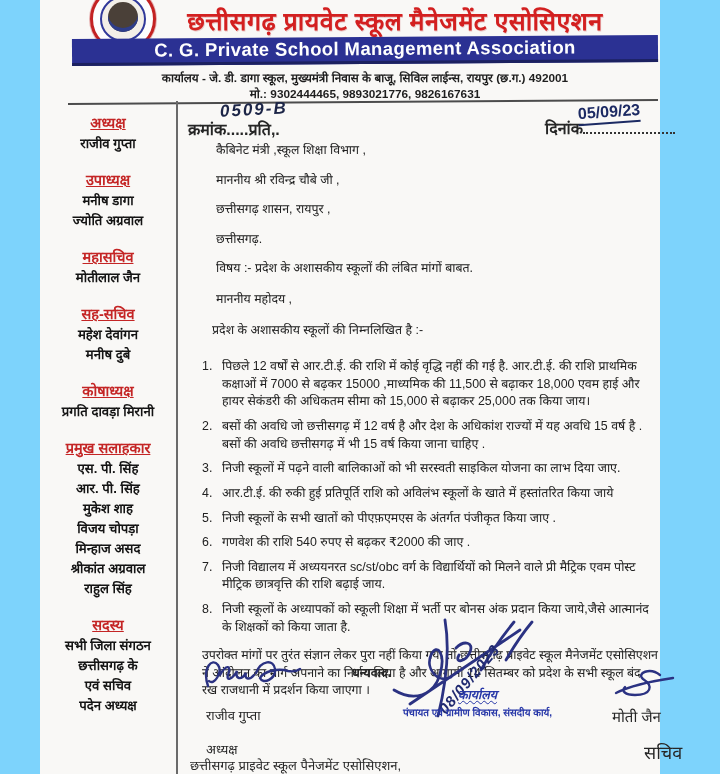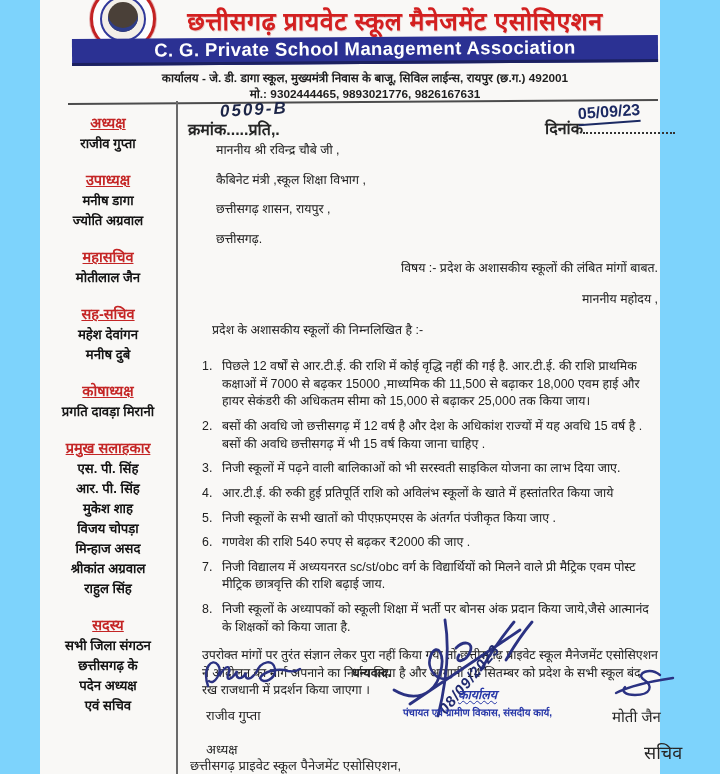--- a/index.html
+++ b/index.html
@@ -69,22 +69,22 @@
   .ref-hand { position:absolute; left:220px; top:100px; font-size:17px;
               letter-spacing:2px; transform:rotate(-3deg); font-weight:bold; }
   .daterow { position:absolute; left:545px; top:117px; font-size:16px; font-weight:bold; }
   .date-dots { display:inline-block; width:92px; border-bottom:2px dotted #333; height:12px; }
   .date-hand { position:absolute; left:578px; top:103px; font-size:16px;
                color:#1c2a63; transform:rotate(-4deg); font-weight:bold;
                border-bottom:2px solid #1c2a63; padding-bottom:1px; }
   .flow { position:absolute; left:188px; top:142px; width:470px;
           font-size:12.4px; line-height:1.42; color:#212121; }
   .recipient p { margin:0 0 12px 28px; }
-  .subject { margin:12px 0 0 28px;text-align:right; }
-  .salut { margin:13px 0 0 28px;text-align:right; }
+  .subject { margin:12px 0 0 28px; }
+  .salut { margin:13px 0 0 28px; }
   .intro { margin:13px 0 0 24px; }
   .demands { margin:19px 0 0 14px; counter-reset:demand; list-style:none; }
   .demands li { counter-increment:demand; position:relative; padding-left:20px;
                 margin-bottom:7px; }
   .demands li::before { content:counter(demand) "."; position:absolute; left:0; top:0; }
   .closing { margin:11px 0 0 14px; }
   .thanks { position:absolute; left:352px; top:664px; font-size:12.6px; font-weight:bold; }
   
   .sig { position:absolute; }
   .sig svg path { fill:none; stroke:#2b3282; stroke-width:2.4; stroke-linecap:round; }
@@ -156,36 +156,36 @@
       <div class="sb-name">मुकेश शाह</div>
       <div class="sb-name">विजय चोपड़ा</div>
       <div class="sb-name">मिन्हाज असद</div>
       <div class="sb-name">श्रीकांत अग्रवाल</div>
       <div class="sb-name">राहुल सिंह</div>
     </div>
     <div class="sb-group">
       <div class="sb-title">सदस्य</div>
       <div class="sb-name">सभी जिला संगठन</div>
       <div class="sb-name">छत्तीसगढ़ के</div>
+      <div class="sb-name">एवं सचिव</div>
       <div class="sb-name">पदेन अध्यक्ष</div>
-      <div class="sb-name">एवं सचिव</div>
     </div>
   </div>
 
   <div class="ref-hand hand">0509-B</div>
   <div class="refrow">क्रमांक.....प्रति,.</div>
   <div class="daterow">
     <span>दिनांक</span><span class="date-dots"></span>
   </div>
   <div class="date-hand">05/09/23</div>
 
   <div class="flow">
     <div class="recipient">
+      <p>कैबिनेट मंत्री ,स्कूल शिक्षा विभाग ,</p>
       <p>माननीय श्री रविन्द्र चौबे जी ,</p>
-      <p>कैबिनेट मंत्री ,स्कूल शिक्षा विभाग ,</p>
       <p>छत्तीसगढ़ शासन, रायपुर ,</p>
       <p>छत्तीसगढ़.</p>
     </div>
     <p class="subject">विषय :- प्रदेश के अशासकीय स्कूलों की लंबित मांगों बाबत.</p>
     <p class="salut">माननीय महोदय ,</p>
     <p class="intro">प्रदेश के अशासकीय स्कूलों की निम्नलिखित है :-</p>
     <ol class="demands">
       <li>पिछले 12 वर्षों से आर.टी.ई. की राशि में कोई वृद्धि नहीं की गई है. आर.टी.ई. की  राशि प्राथमिक कक्षाओं में 7000 से बढ़कर 15000 ,माध्यमिक की 11,500 से बढ़ाकर 18,000 एवम हाई और हायर सेकंडरी की अधिकतम सीमा  को 15,000 से बढ़ाकर 25,000 तक किया जाय।</li>
       <li>बसों की अवधि जो छत्तीसगढ़ में 12 वर्ष है और देश  के अधिकांश राज्यों में यह अवधि 15 वर्ष है . बसों की अवधि छत्तीसगढ़ में भी 15 वर्ष किया जाना चाहिए .</li>
       <li>निजी स्कूलों में पढ़ने वाली बालिकाओं को भी सरस्वती साइकिल योजना का लाभ दिया जाए.</li>

